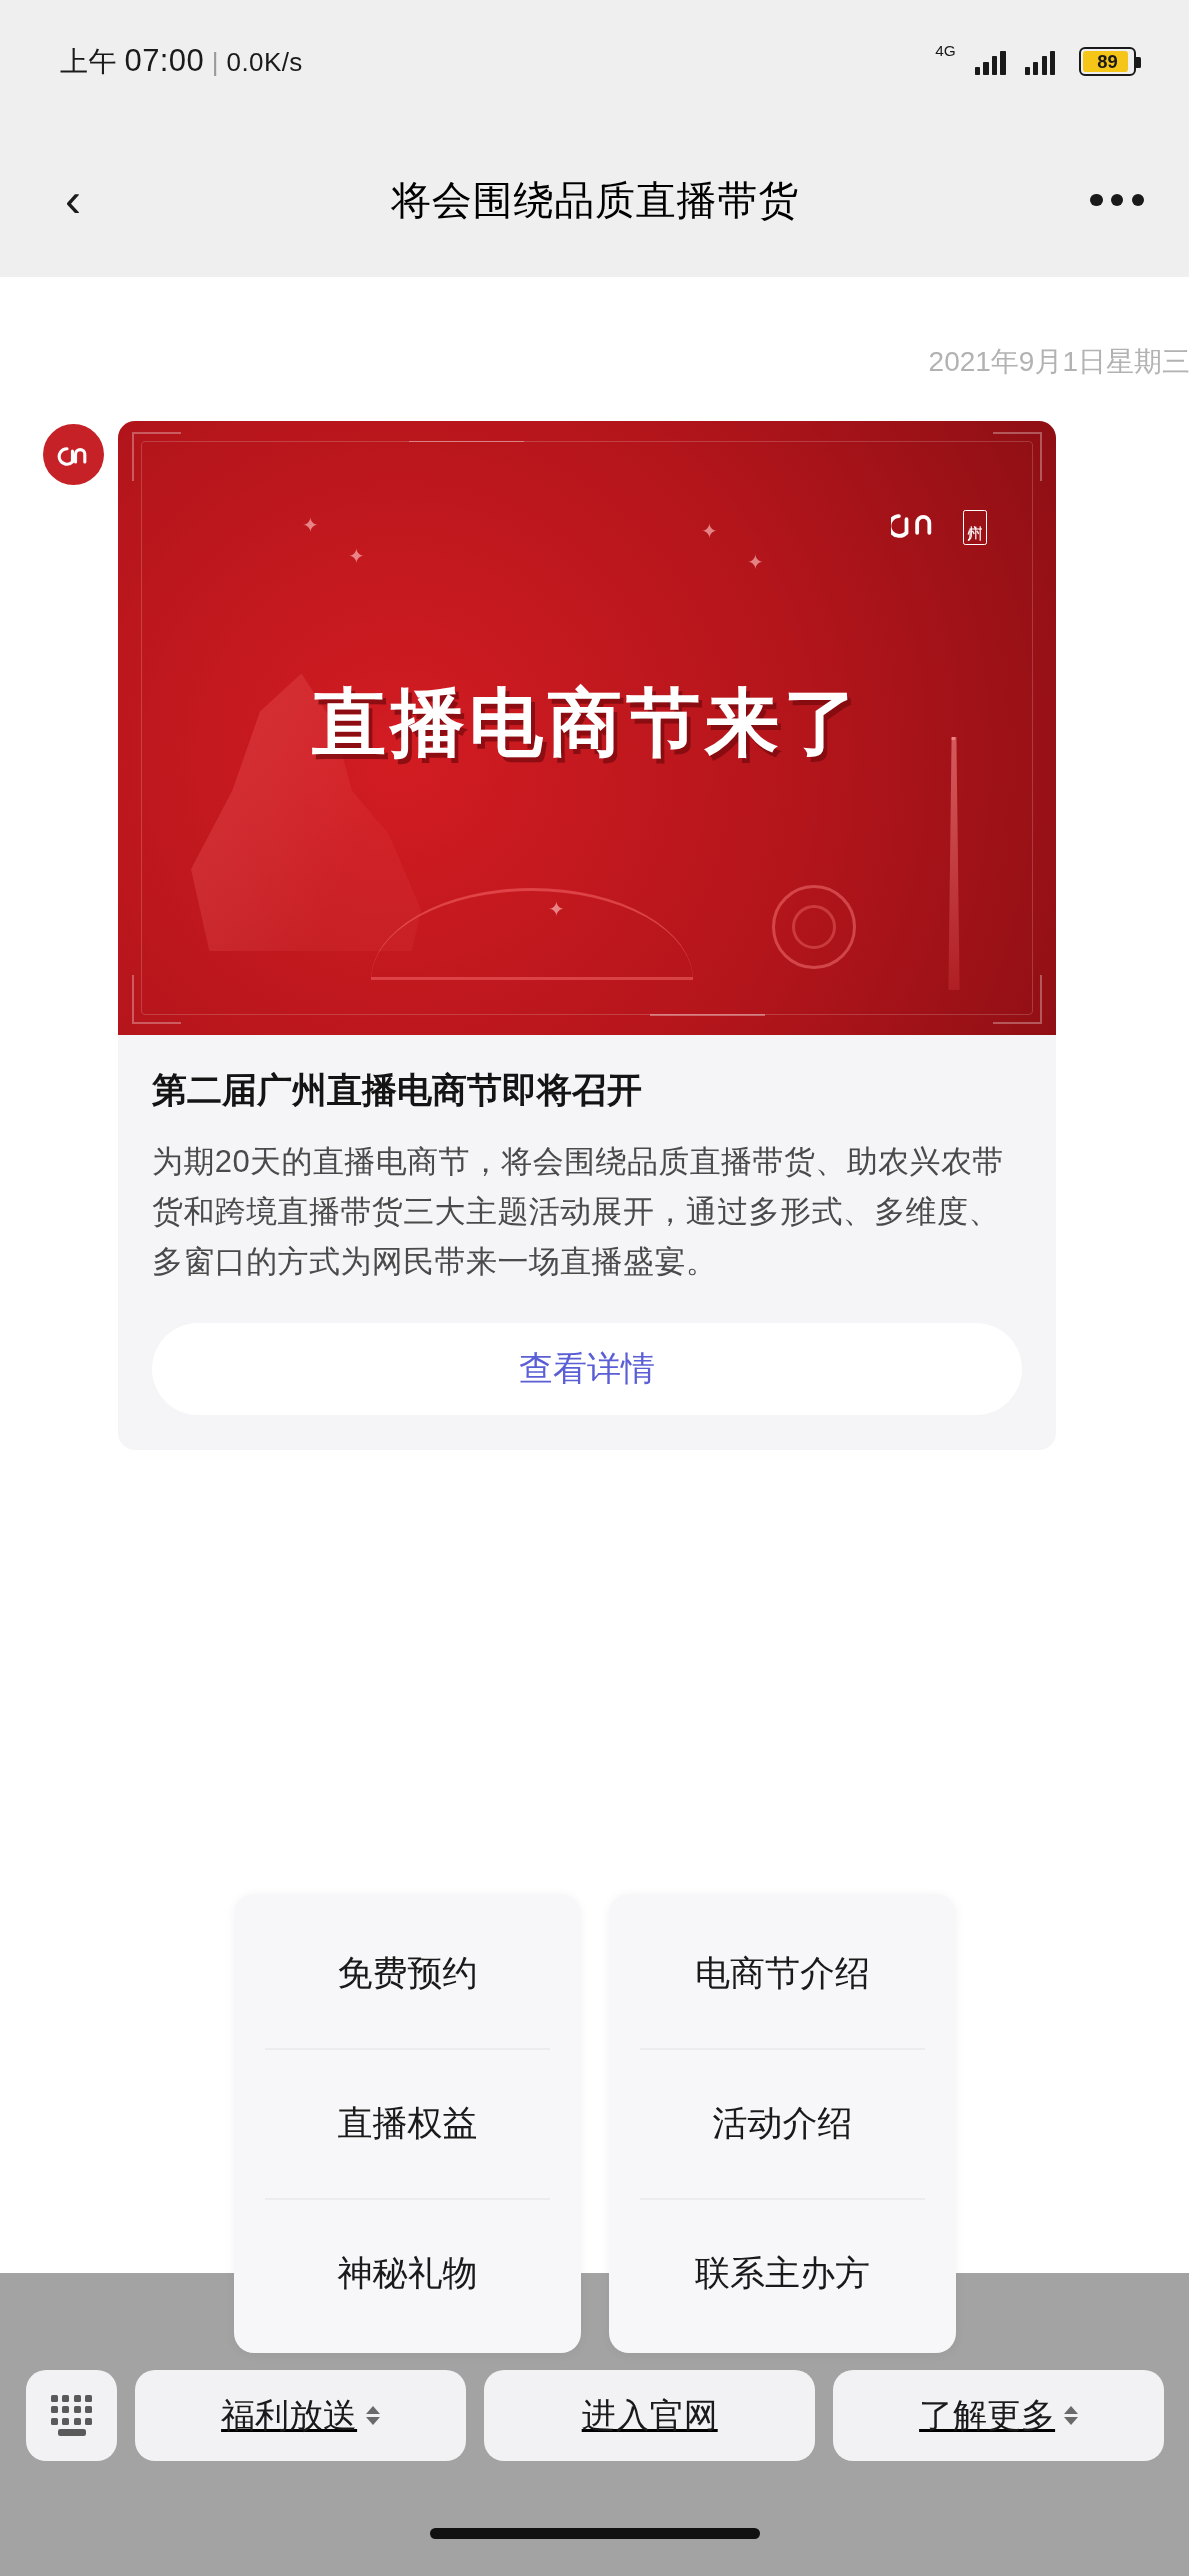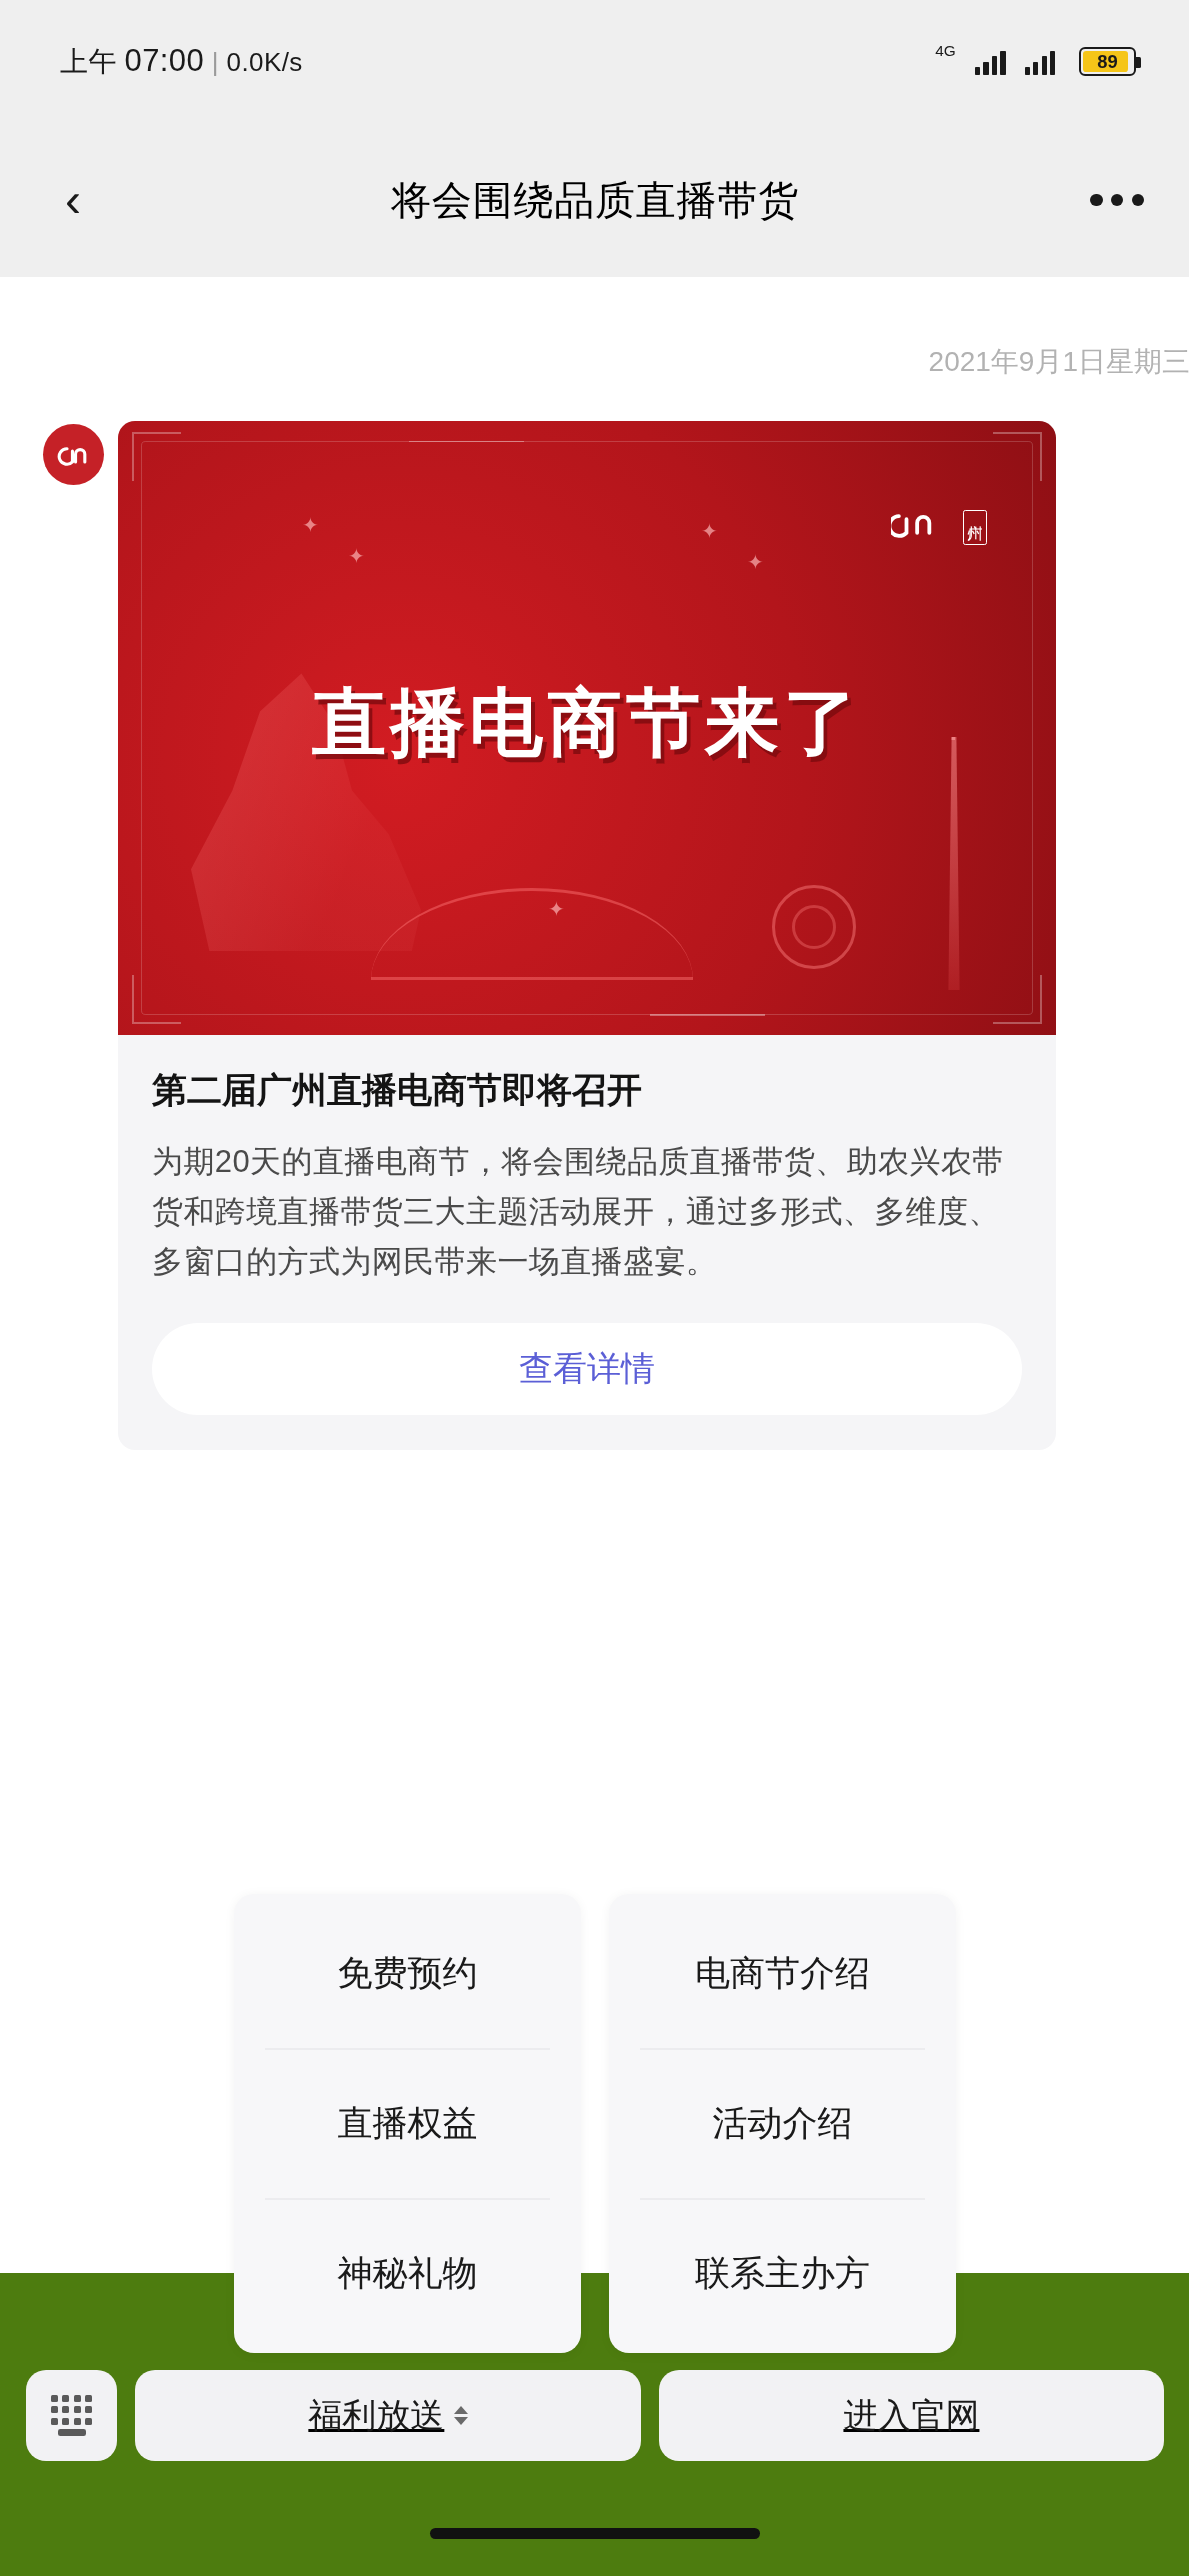--- a/index.html
+++ b/index.html
@@ -7,21 +7,21 @@
     width: 1190px;
     height: 2576px;
     background: #ffffff;
     font-family: "Liberation Sans", sans-serif;
     -webkit-font-smoothing: antialiased;
   }
   .phone {
     position: relative;
     width: 1190px;
     height: 2576px;
-    background: #4d7c0f;
+    background: #a3a3a3;
     overflow: hidden;
   }
 
   
   .statusbar {
     height: 123px;
     background: #efefef;
     display: flex;
     align-items: center;
     justify-content: space-between;
@@ -557,17 +557,24 @@
       <span class="caret">
           <span class="up"></span>
           <span class="down"></span>
         </span>
     </div>
 
     <div class="tab">
       <span>进入官网</span>
     </div>
 
+    <div class="tab">
+      <span>了解更多</span>
+      <span class="caret">
+          <span class="up"></span>
+          <span class="down"></span>
+        </span>
+    </div>
   </div>
 
   <div class="home-indicator"></div>
 </div>
 
 
 </body></html>

